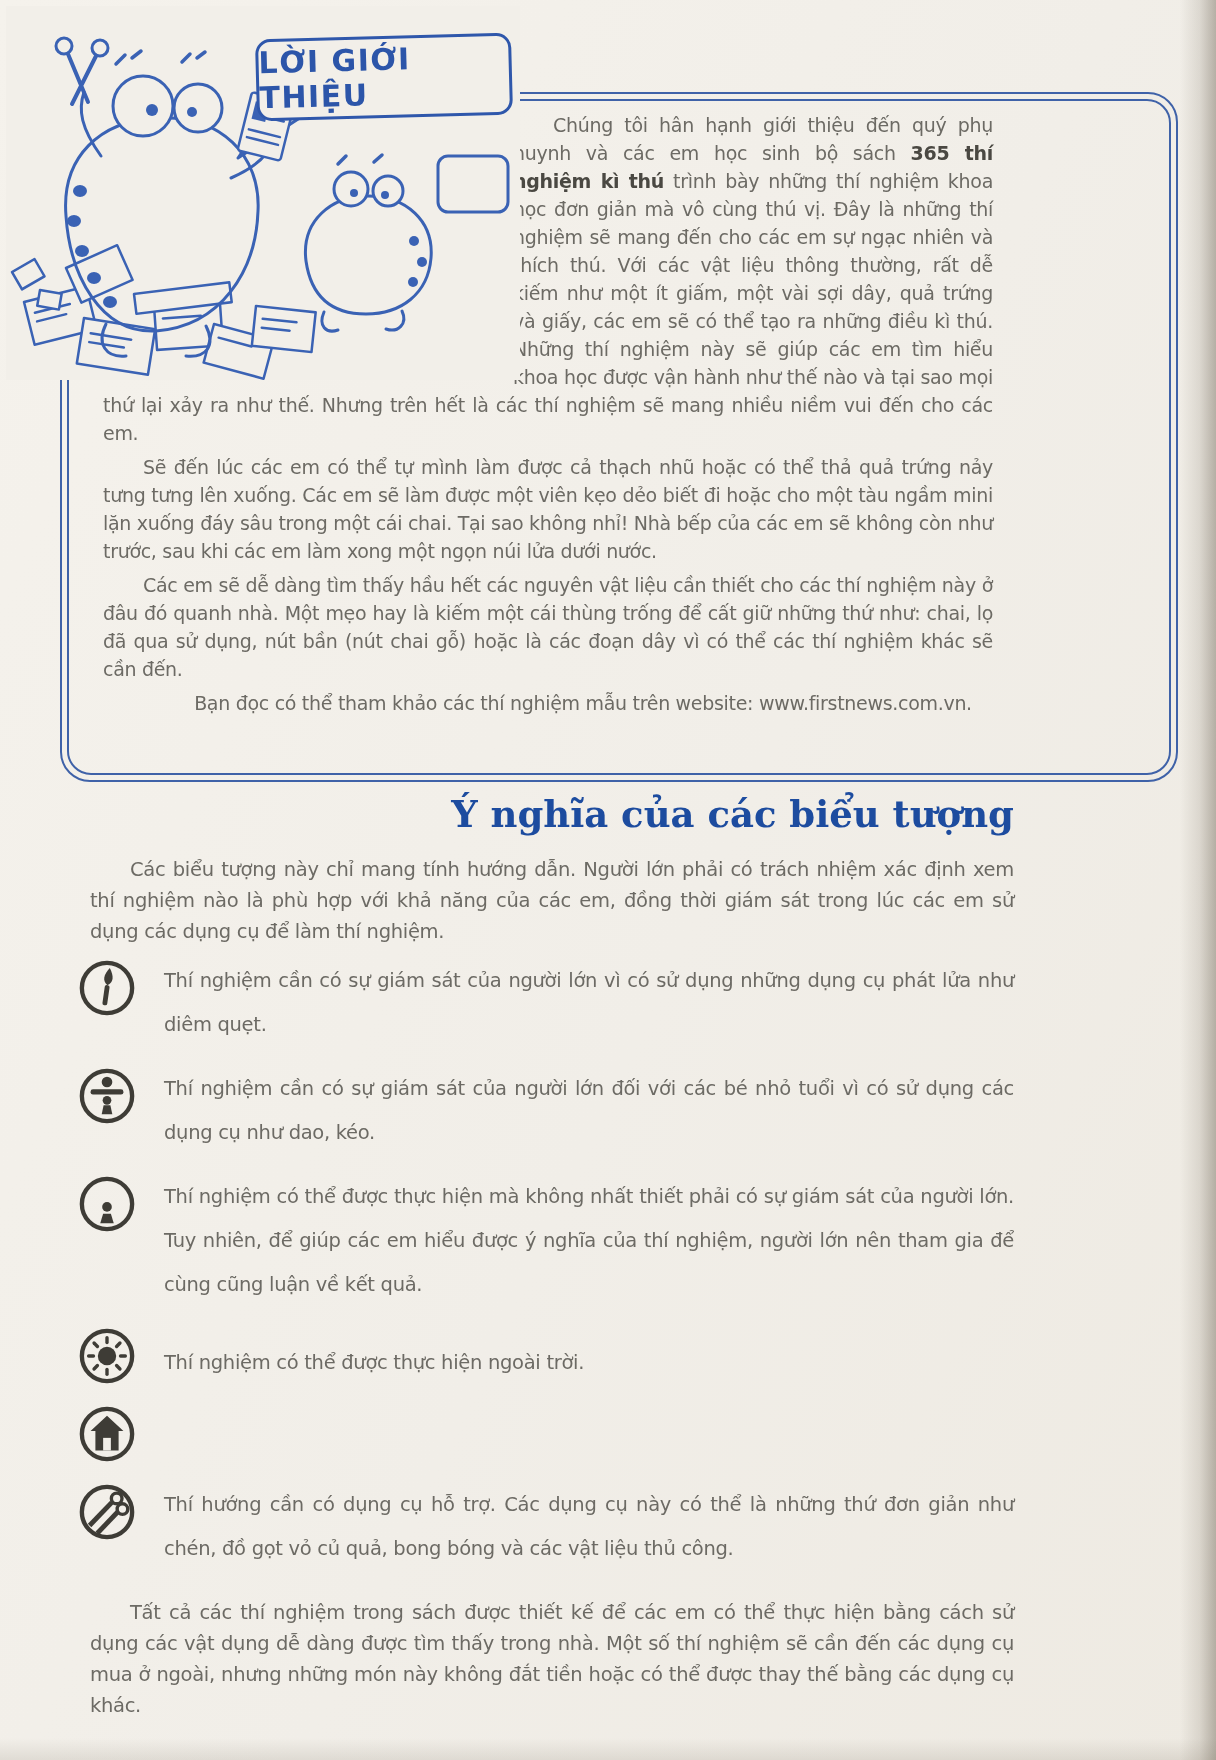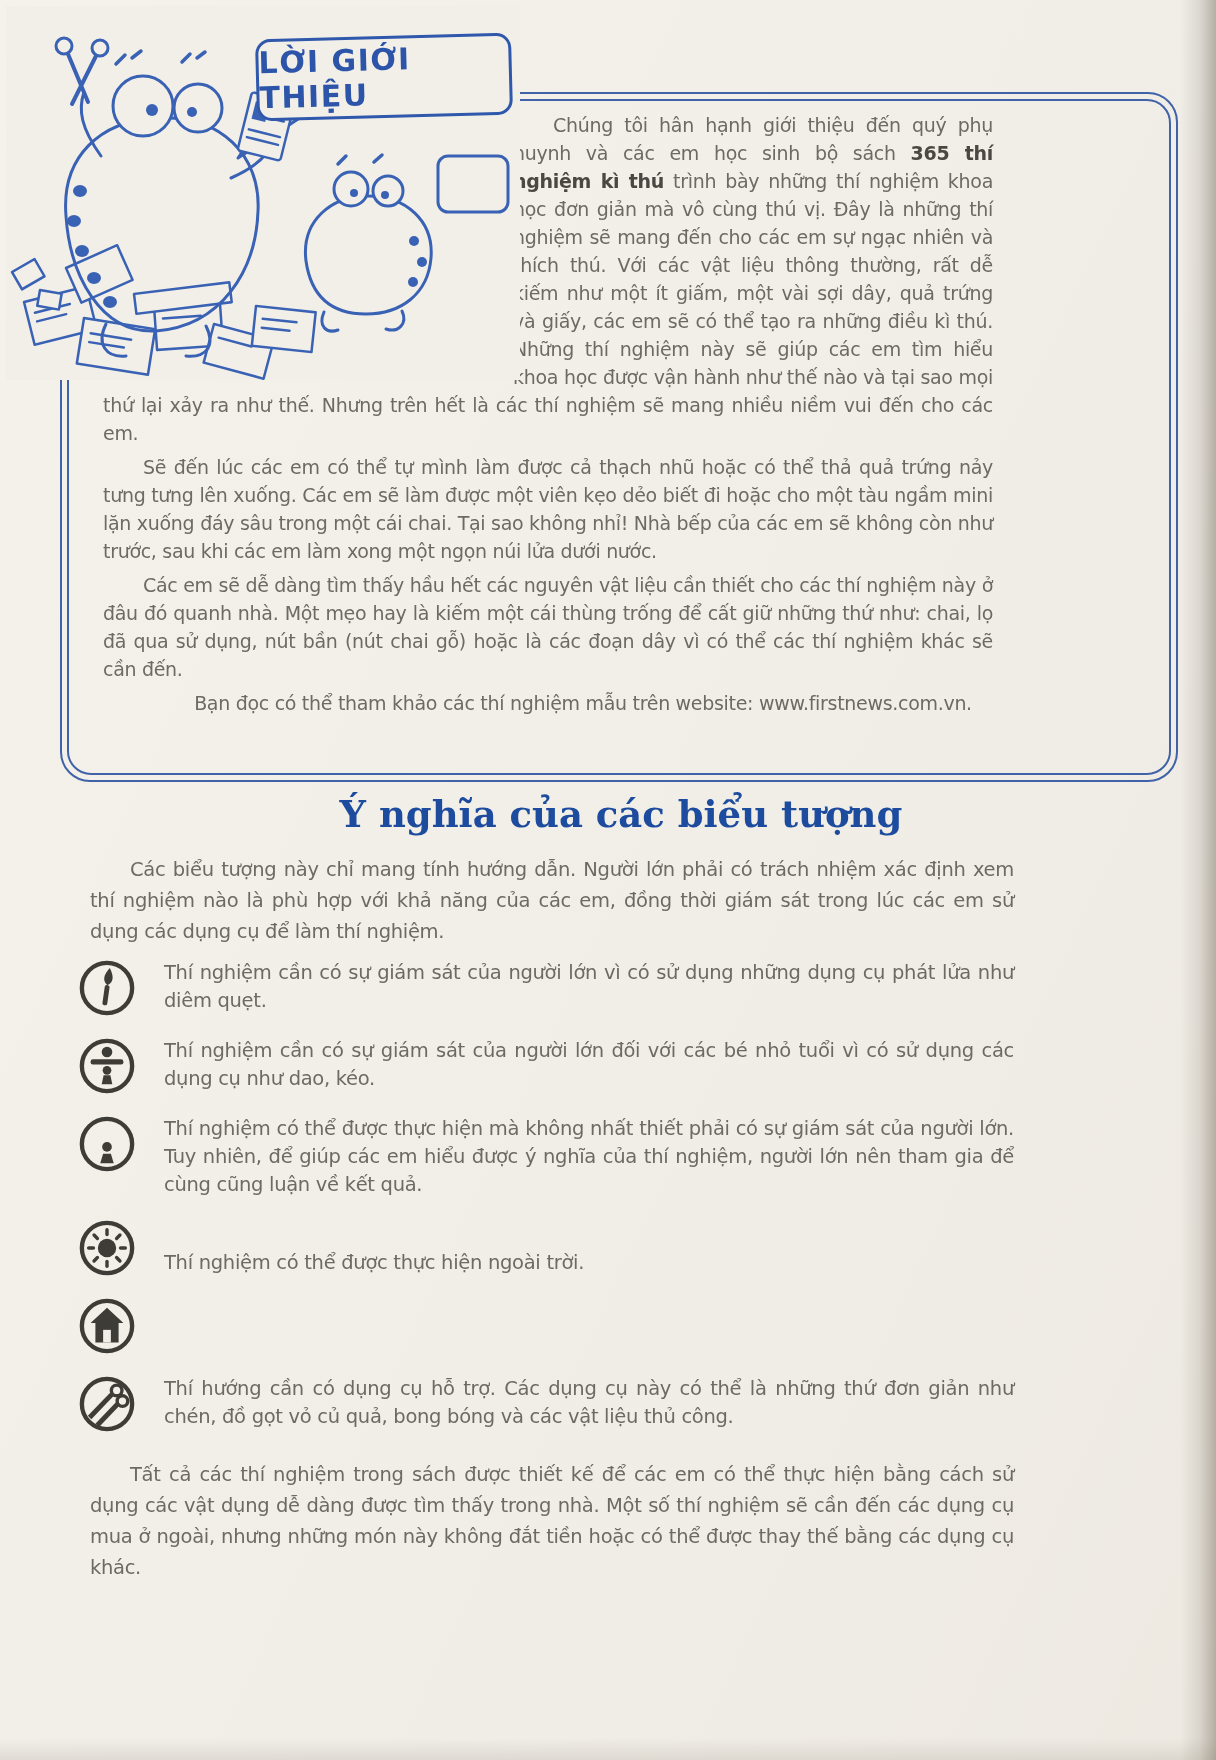--- a/index.html
+++ b/index.html
@@ -55,30 +55,30 @@
   }
   .bubble span{
     font-size:30px;font-weight:bold;color:#2c55a9;letter-spacing:1.5px;
     font-family:"DejaVu Sans",sans-serif;
   }
 
   
   .lower{position:absolute;left:78px;top:792px;width:936px;z-index:1;}
   .sym-heading{
     font-family:"DejaVu Serif",serif;font-size:37px;font-weight:bold;
-    color:#1d4c9f;margin:0 0 18px 150px;text-align:center;
+    color:#1d4c9f;margin:0 0 18px 150px;text-align:right;
   }
   .lower .para{font-size:19.5px;line-height:31px;margin-bottom:12px;margin-left:12px;}
   .lower .para.pb{margin-bottom:22px;}
   .sym-row{display:flex;align-items:flex-start;gap:28px;margin:0 0 20px;}
   .sym-row.center{align-items:flex-end;}
   .sym-icon{flex:0 0 58px;width:58px;height:58px;}
   .sym-text{
     flex:1;margin:0;text-align:justify;
-    font-size:19.5px;line-height:28px;letter-spacing:-0.3px;color:#6c6a64;
+    font-size:19.5px;line-height:44px;letter-spacing:-0.3px;color:#6c6a64;
   }
   .closing{margin-top:26px;}
 </style>
 </head>
 <body>
 
 <div class="page">
 
   <div class="intro-box">
     <div class="intro-box-inner">

